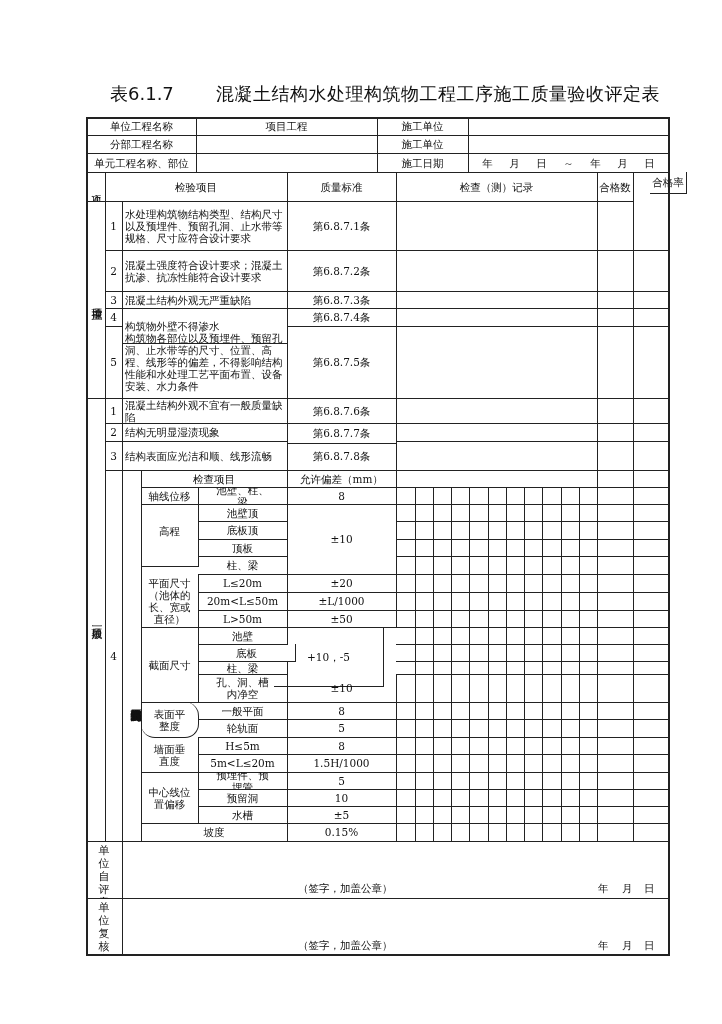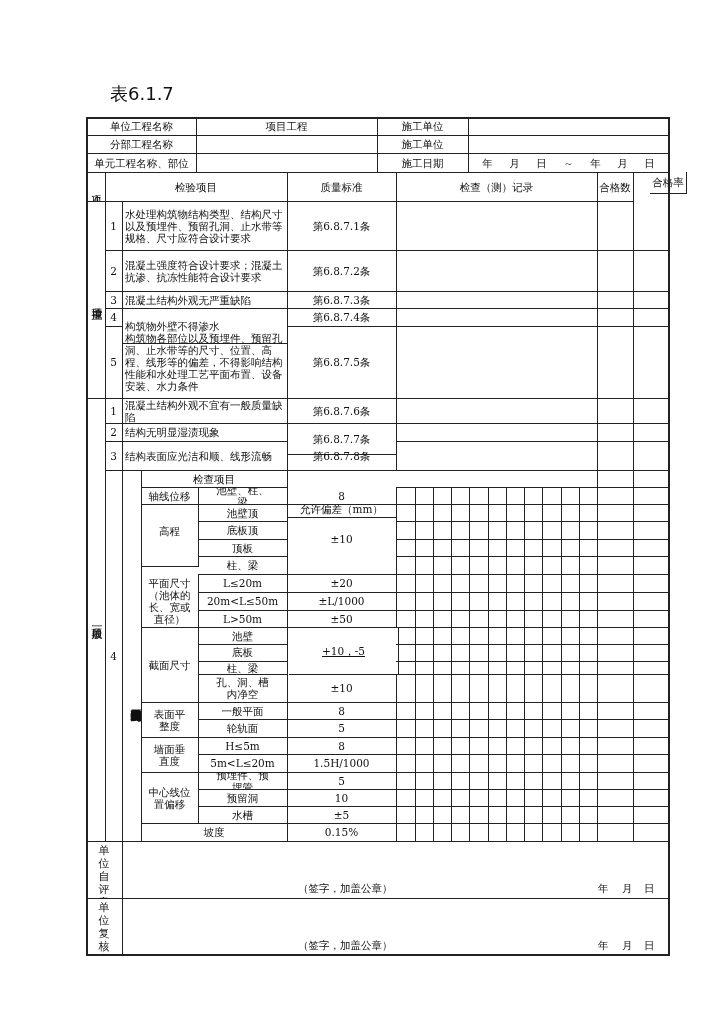--- a/index.html
+++ b/index.html
@@ -11,20 +11,21 @@
   .l { justify-content:flex-start; text-align:left; padding-left:3px; }
   .v { writing-mode:vertical-rl; text-orientation:upright; letter-spacing:0; font-size:11px; line-height:12px; }
   .frame { position:absolute; left:86px; top:117px; width:584px; height:839px; box-sizing:border-box; border:2px solid #222; pointer-events:none; }
   .sig { position:absolute; font-size:10.5px; }
 </style>
 </head>
 <body>
 
 <div class="title">
   <span class="code">表6.1.7</span>
+  <span class="name">混凝土结构水处理构筑物工程工序施工质量验收评定表</span>
 </div>
 
 <div id="table">
     <div class="c" style="left: 86px; top: 117px; width: 111px; height: 19px; border-left: 1px solid rgb(34, 34, 34);">单位工程名称</div>
     <div class="c" style="left: 196px; top: 117px; width: 182px; height: 19px;">项目工程</div>
     <div class="c" style="left: 377px; top: 117px; width: 92px; height: 19px;">施工单位</div>
     <div class="c" style="left: 468px; top: 117px; width: 202px; height: 19px;"></div>
     <div class="c" style="left: 86px; top: 135px; width: 111px; height: 19px; border-left: 1px solid rgb(34, 34, 34);">分部工程名称</div>
     <div class="c" style="left: 196px; top: 135px; width: 182px; height: 19px;"></div>
     <div class="c" style="left: 377px; top: 135px; width: 92px; height: 19px;">施工单位</div>
@@ -80,70 +81,70 @@
     <div class="c" style="left: 633px; top: 326px; width: 37px; height: 73px;"></div>
     <div class="c v" style="left: 86px; top: 398px; width: 20px; height: 444px; border-left: 1px solid rgb(34, 34, 34);">一般项目</div>
     <div class="c" style="left: 105px; top: 398px; width: 18px; height: 26px;">1</div>
     <div class="c l" style="left: 122px; top: 398px; width: 166px; height: 26px;">混凝土结构外观不宜有一般质量缺陷</div>
     <div class="c" style="left: 287px; top: 398px; width: 110px; height: 26px;">第6.8.7.6条</div>
     <div class="c" style="left: 396px; top: 398px; width: 202px; height: 26px;"></div>
     <div class="c" style="left: 597px; top: 398px; width: 37px; height: 26px;"></div>
     <div class="c" style="left: 633px; top: 398px; width: 37px; height: 26px;"></div>
     <div class="c" style="left: 105px; top: 423px; width: 18px; height: 19px;">2</div>
     <div class="c l" style="left: 122px; top: 423px; width: 166px; height: 19px;">结构无明显湿渍现象</div>
-    <div class="c" style="left: 287px; top: 423px; width: 110px; height: 32px;">第6.8.7.7条</div>
+    <div class="c" style="left: 287px; top: 423px; width: 110px; height: 21px;">第6.8.7.7条</div>
     <div class="c" style="left: 396px; top: 423px; width: 202px; height: 19px;"></div>
     <div class="c" style="left: 597px; top: 423px; width: 37px; height: 19px;"></div>
     <div class="c" style="left: 633px; top: 423px; width: 37px; height: 19px;"></div>
     <div class="c" style="left: 105px; top: 441px; width: 18px; height: 30px;">3</div>
     <div class="c l" style="left: 122px; top: 441px; width: 166px; height: 30px;">结构表面应光洁和顺、线形流畅</div>
     <div class="c" style="left: 287px; top: 441px; width: 110px; height: 30px;">第6.8.7.8条</div>
     <div class="c" style="left: 396px; top: 441px; width: 202px; height: 30px;"></div>
     <div class="c" style="left: 597px; top: 441px; width: 37px; height: 30px;"></div>
     <div class="c" style="left: 633px; top: 441px; width: 37px; height: 30px;"></div>
     <div class="c" style="left: 105px; top: 470px; width: 18px; height: 372px;">4</div>
     <div class="c v" style="left: 122px; top: 470px; width: 20px; height: 372px; padding-top: 90px; align-items: flex-start;">现浇钢筋混凝土及砖石砌筑泵房允许偏差</div>
     <div class="c" style="left: 141px; top: 470px; width: 147px; height: 18px;">检查项目</div>
-    <div class="c" style="left: 287px; top: 470px; width: 110px; height: 18px; margin-top: 30px;">允许偏差（mm）</div>
+    <div class="c" style="left: 287px; top: 470px; width: 110px; height: 18px;">允许偏差（mm）</div>
     <div class="c" style="left: 396px; top: 470px; width: 202px; height: 18px;"></div>
     <div class="c" style="left: 597px; top: 470px; width: 37px; height: 18px;"></div>
     <div class="c" style="left: 633px; top: 470px; width: 37px; height: 18px;"></div>
     <div class="c" style="left: 141px; top: 487px; width: 58px; height: 18px;">轴线位移</div>
     <div class="c" style="left: 141px; top: 496px; width: 58px; height: 71px;">高程</div>
     <div class="c" style="left: 141px; top: 574px; width: 58px; height: 54px; padding: 0px 3px;">平面尺寸（池体的长、宽或直径）</div>
     <div class="c" style="left: 141px; top: 627px; width: 58px; height: 76px;">截面尺寸</div>
-    <div class="c" style="left: 141px; top: 702px; width: 58px; height: 36px; padding: 0px 10px;">表面平整度</div>
+    <div class="c" style="left: 141px; top: 702px; width: 58px; height: 36px; padding: 0px 10px; border-radius: 14px;">表面平整度</div>
     <div class="c" style="left: 141px; top: 737px; width: 58px; height: 36px; padding: 0px 10px;">墙面垂直度</div>
     <div class="c" style="left: 141px; top: 772px; width: 58px; height: 52px; padding: 0px 6px;">中心线位置偏移</div>
     <div class="c" style="left: 141px; top: 823px; width: 147px; height: 19px;">坡度</div>
     <div class="c" style="left: 198px; top: 487px; width: 90px; height: 18px; padding: 0px 14px;">池壁、柱、梁</div>
     <div class="c" style="left: 198px; top: 504px; width: 90px; height: 18px; padding: 0px 14px;">池壁顶</div>
     <div class="c" style="left: 198px; top: 521px; width: 90px; height: 19px; padding: 0px 14px;">底板顶</div>
     <div class="c" style="left: 198px; top: 539px; width: 90px; height: 18px; padding: 0px 14px;">顶板</div>
     <div class="c" style="left: 198px; top: 556px; width: 90px; height: 19px; padding: 0px 14px;">柱、梁</div>
     <div class="c" style="left: 198px; top: 574px; width: 90px; height: 19px; padding: 0px 14px;">L≤20m</div>
     <div class="c" style="left: 198px; top: 592px; width: 90px; height: 19px; padding: 0px 14px;">20m&lt;L≤50m</div>
     <div class="c" style="left: 198px; top: 610px; width: 90px; height: 18px; padding: 0px 14px;">L&gt;50m</div>
     <div class="c" style="left: 198px; top: 627px; width: 90px; height: 18px; padding: 0px 14px;">池壁</div>
-    <div class="c" style="left: 198px; top: 644px; width: 90px; height: 18px; padding: 0px 10px; font-family: Liberation Mono, monospace;">底板</div>
+    <div class="c" style="left: 198px; top: 644px; width: 98px; height: 18px; padding: 0px 10px;">底板</div>
     <div class="c" style="left: 198px; top: 661px; width: 90px; height: 14px; padding: 0px 14px;">柱、梁</div>
     <div class="c" style="left: 198px; top: 674px; width: 90px; height: 29px; padding: 0px 14px;">孔、洞、槽内净空</div>
     <div class="c" style="left: 198px; top: 702px; width: 90px; height: 18px; padding: 0px 14px;">一般平面</div>
     <div class="c" style="left: 198px; top: 719px; width: 90px; height: 19px; padding: 0px 14px;">轮轨面</div>
     <div class="c" style="left: 198px; top: 737px; width: 90px; height: 18px; padding: 0px 14px;">H≤5m</div>
     <div class="c" style="left: 198px; top: 754px; width: 90px; height: 19px; padding: 0px 14px;">5m&lt;L≤20m</div>
     <div class="c" style="left: 198px; top: 772px; width: 90px; height: 18px; padding: 0px 14px;">预埋件、预埋管</div>
     <div class="c" style="left: 198px; top: 789px; width: 90px; height: 18px; padding: 0px 14px;">预留洞</div>
     <div class="c" style="left: 198px; top: 806px; width: 90px; height: 18px; padding: 0px 14px;">水槽</div>
     <div class="c" style="left: 287px; top: 487px; width: 110px; height: 18px;">8</div>
     <div class="c" style="left: 287px; top: 504px; width: 110px; height: 71px;">±10</div>
     <div class="c" style="left: 287px; top: 574px; width: 110px; height: 19px;">±20</div>
     <div class="c" style="left: 287px; top: 592px; width: 110px; height: 19px;">±L/1000</div>
     <div class="c" style="left: 287px; top: 610px; width: 110px; height: 18px;">±50</div>
-    <div class="c" style="left: 289px; top: 627px; width: 110px; height: 48px; text-decoration: underline;">+10，-5</div>
+    <div class="c" style="left: 274px; top: 627px; width: 110px; height: 60px;">+10，-5</div>
     <div class="c" style="left: 287px; top: 674px; width: 110px; height: 29px;">±10</div>
     <div class="c" style="left: 287px; top: 702px; width: 110px; height: 18px;">8</div>
     <div class="c" style="left: 287px; top: 719px; width: 110px; height: 19px;">5</div>
     <div class="c" style="left: 287px; top: 737px; width: 110px; height: 18px;">8</div>
     <div class="c" style="left: 287px; top: 754px; width: 110px; height: 19px;">1.5H/1000</div>
     <div class="c" style="left: 287px; top: 772px; width: 110px; height: 18px;">5</div>
     <div class="c" style="left: 287px; top: 789px; width: 110px; height: 18px;">10</div>
     <div class="c" style="left: 287px; top: 806px; width: 110px; height: 18px;">±5</div>
     <div class="c" style="left: 287px; top: 823px; width: 110px; height: 19px;">0.15%</div>
     <div class="c" style="left: 396px; top: 487px; width: 20px; height: 18px;"></div>

